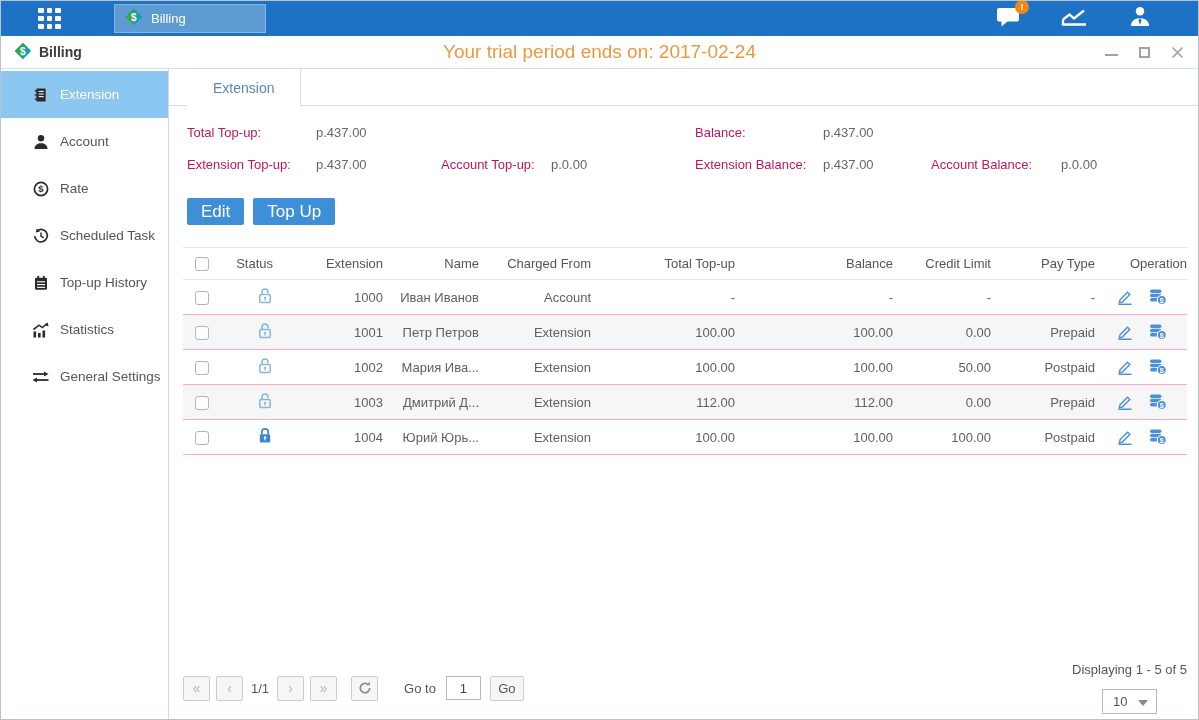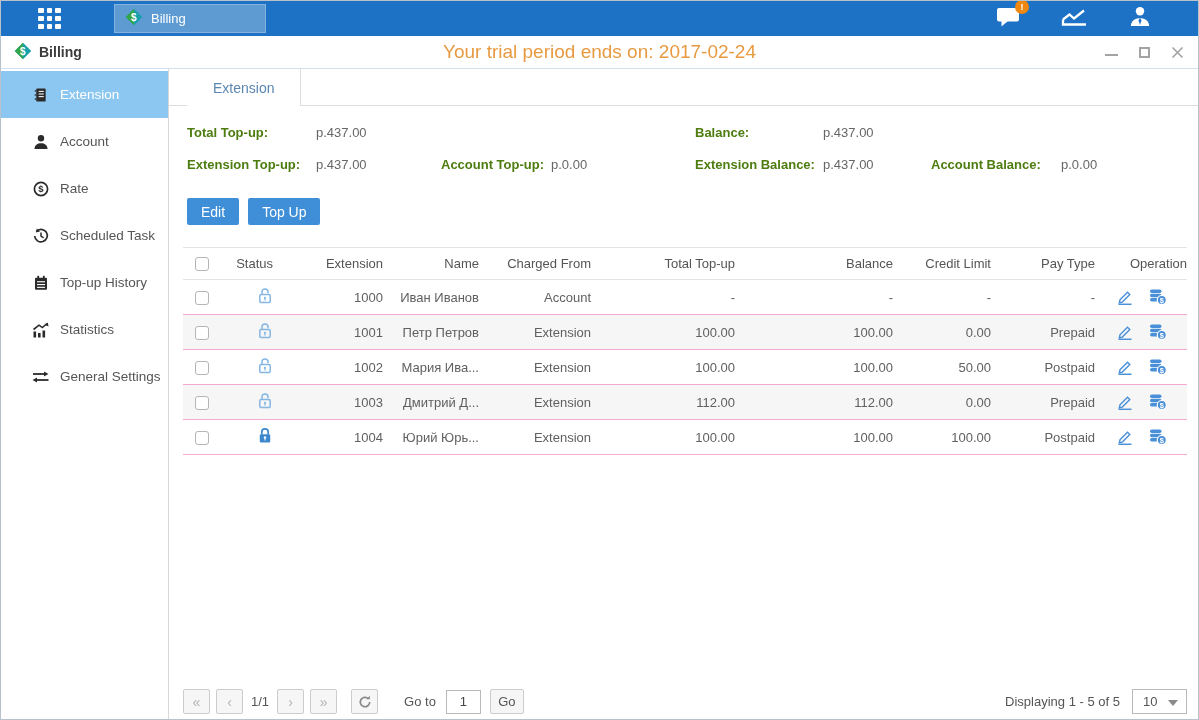--- a/index.html
+++ b/index.html
@@ -27,45 +27,45 @@
   .sidebar{width:168px;border-right:1px solid #d8d8d8;padding-top:2px;background:#fff;flex:none;}
   .side-item{height:47px;display:flex;align-items:center;gap:11px;padding-left:31px;font-size:13.5px;color:#555;cursor:pointer;}
   .side-item.active{background:#8cc7f1;color:#fff;}
   .side-item .sic{width:17px;display:flex;justify-content:center;}
   .main{flex:1;position:relative;background:#fff;}
   
   .tabbar{height:37px;border-bottom:1px solid #dcdcdc;display:flex;padding-left:18px;}
   .tab{height:37px;margin-bottom:-1px;background:#fff;border-right:1px solid #dcdcdc;display:flex;align-items:center;padding:0 26px;font-size:14px;color:#5b87b0;cursor:pointer;}
   
   .summary{margin:12px 0 0 18px;display:grid;grid-template-columns:129px 125px 110px 144px 128px 108px 130px auto;grid-auto-rows:28px;row-gap:4px;align-items:center;font-size:13px;}
-  .slabel{font-weight:bold;color:#4d7c0f;}
+  .slabel{font-weight:normal;color:#be185d;}
   .svalue{color:#666;}
   
   .btnrow{margin:20px 0 0 18px;display:flex;gap:9px;}
-  .btn{background:#3e8ed8;color:#fff;border:none;height:27px;padding:0 14px;font-size:14px;border-radius:2px;cursor:pointer;font-family:"Liberation Sans",sans-serif;}
+  .btn{background:#3e8ed8;color:#fff;border:none;height:27px;padding:0 14px;font-size:17px;border-radius:2px;cursor:pointer;font-family:"Liberation Sans",sans-serif;}
   
   .table{margin:22px 13px 0 14px;width:1004px;font-size:13px;color:#606060;}
   .thead{display:flex;height:33px;align-items:center;border-top:1px solid #e3e3e3;border-bottom:1px solid #e3e3e3;color:#555;}
   .trow{display:flex;height:35px;align-items:center;border-bottom:1px solid #f9a8d4;}
   .trow.alt{background:#f6f6f6;}
   .cell{text-align:right;overflow:hidden;white-space:nowrap;}
   .c-cb{width:26px;}.c-status{width:64px;}.c-ext{width:110px;}.c-name{width:96px;}
   .c-charged{width:112px;}.c-topup{width:144px;}.c-balance{width:158px;}
   .c-credit{width:98px;}.c-paytype{width:104px;}.c-op{width:92px;display:flex;justify-content:center;gap:15px;align-items:center;}
   .checkbox{display:inline-block;width:14px;height:14px;border:1px solid #b5b5b5;border-radius:3px;background:#fff;cursor:pointer;vertical-align:middle;}
   .opicon{cursor:pointer;display:inline-flex;align-items:center;}
   
   .pager{position:absolute;left:14px;right:13px;bottom:7px;display:flex;align-items:center;font-size:13px;color:#555;}
   .pg-btn{width:27px;height:25px;background:#f6f6f6;border:1px solid #ccc;border-radius:2px;color:#b3b3b3;display:flex;align-items:center;justify-content:center;font-size:14px;cursor:pointer;margin-right:6px;}
   .pg-info{margin:0 8px 0 2px;color:#555;}
   .pg-refresh{margin-left:8px;}
   .goto-label{margin:0 10px 0 20px;}
   .goto-input{width:35px;height:24px;border:1px solid #b9b9b9;text-align:center;font-size:13px;font-family:"Liberation Sans",sans-serif;color:#444;}
   .go-btn{margin-left:9px;width:34px;height:25px;background:#f6f6f6;border:1px solid #ccc;border-radius:2px;font-size:13px;color:#555;cursor:pointer;font-family:"Liberation Sans",sans-serif;}
-  .pg-right{margin-left:auto;display:flex;align-items:center;gap:12px;}
+  .pg-right{margin-left:auto;display:flex;align-items:center;gap:12px;flex-direction:column;}
   .pagesize{width:55px;height:25px;border:1px solid #b9b9b9;display:flex;align-items:center;padding-left:10px;position:relative;cursor:pointer;background:#fff;color:#555;}
   .pagesize .tri{position:absolute;right:8px;top:10px;width:0;height:0;border-left:5px solid transparent;border-right:5px solid transparent;border-top:6px solid #8a8a8a;}
 </style>
 </head>
 <body>
 
 <div class="app">
 
   <div class="topbar">
     <div class="grid-icon">

